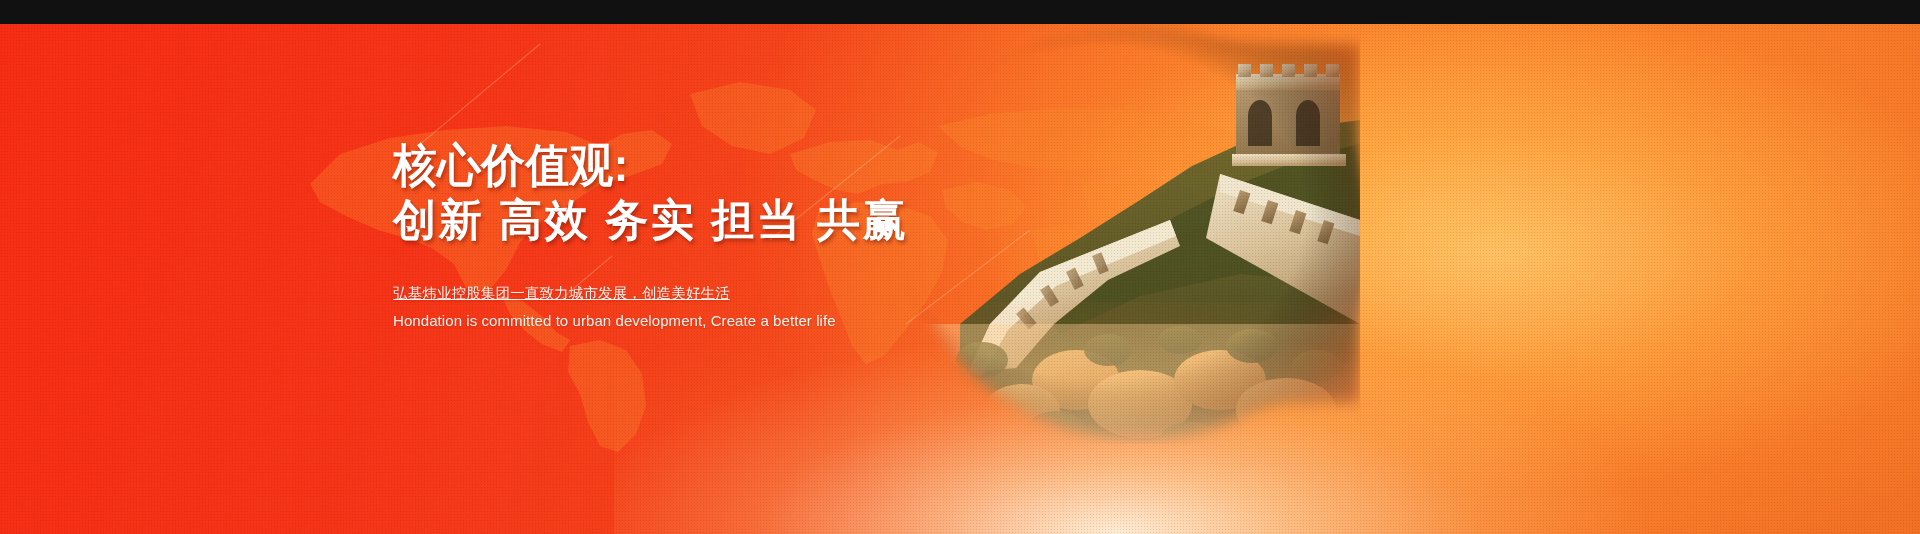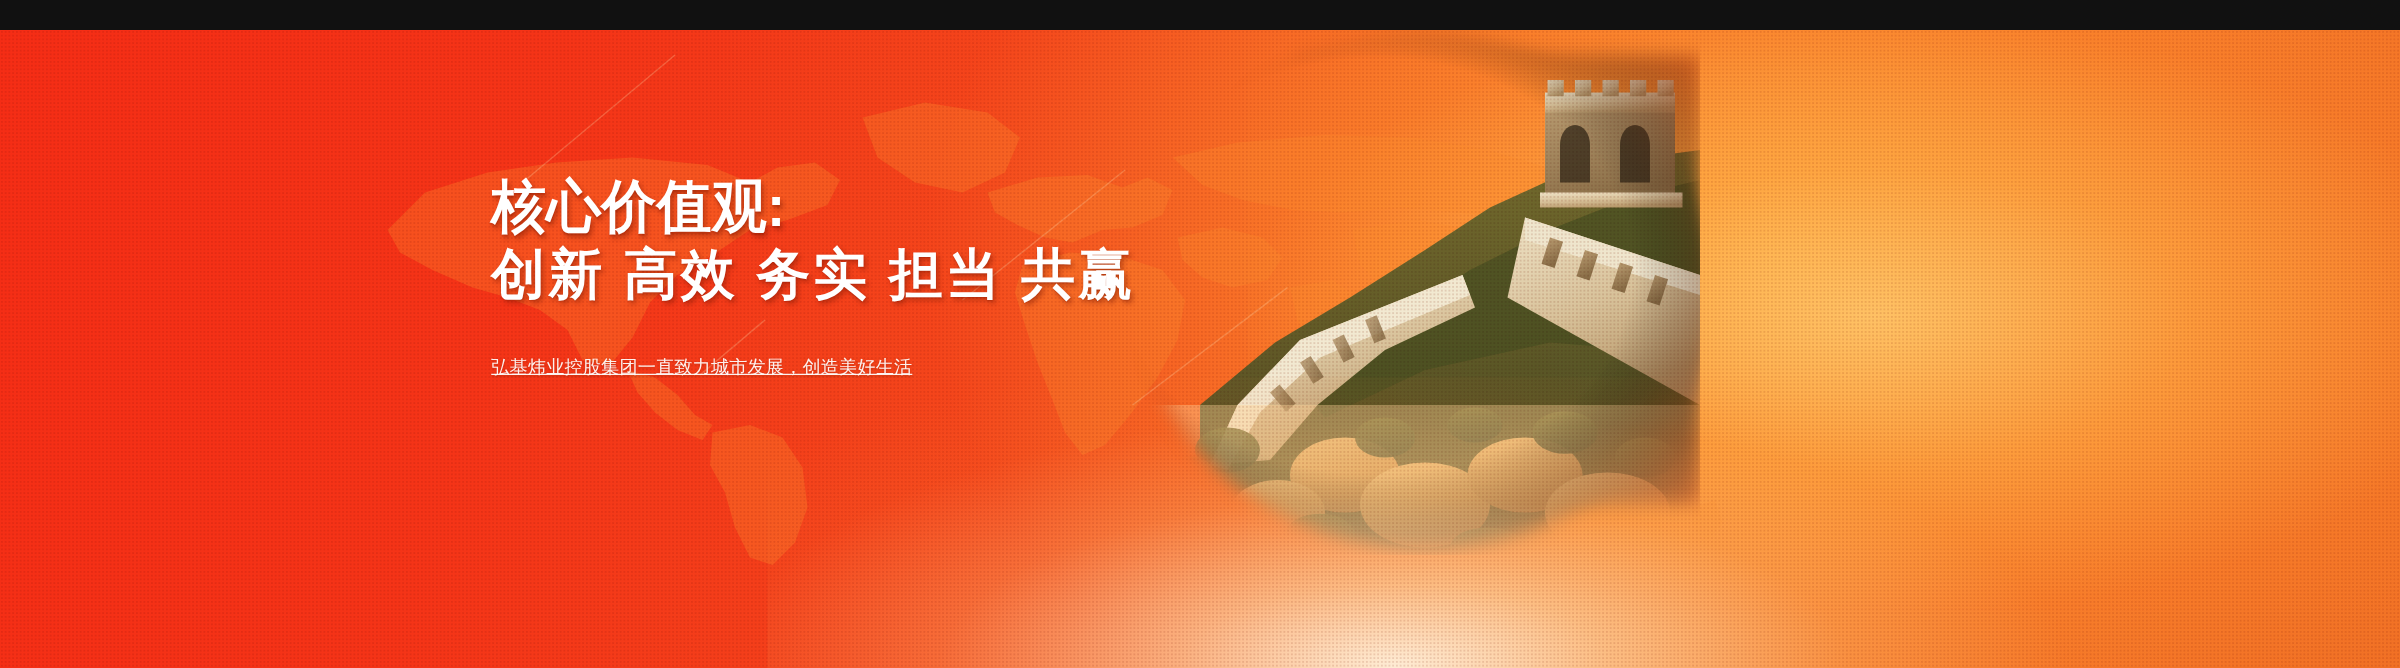--- a/index.html
+++ b/index.html
@@ -341,15 +341,16 @@
       </g>
     </svg>
   </div>
 
   <div class="bg-dots"></div>
 
   <div class="copy">
     <div class="headline-1">核心价值观:</div>
     <div class="headline-2">创新 高效 务实 担当 共赢</div>
     <div class="sub-cn">弘基炜业控股集团一直致力城市发展，创造美好生活</div>
+    <div class="sub-en">Hondation is committed to urban development, Create a better life</div>
   </div>
 
 </div>
 
 </body></html>

